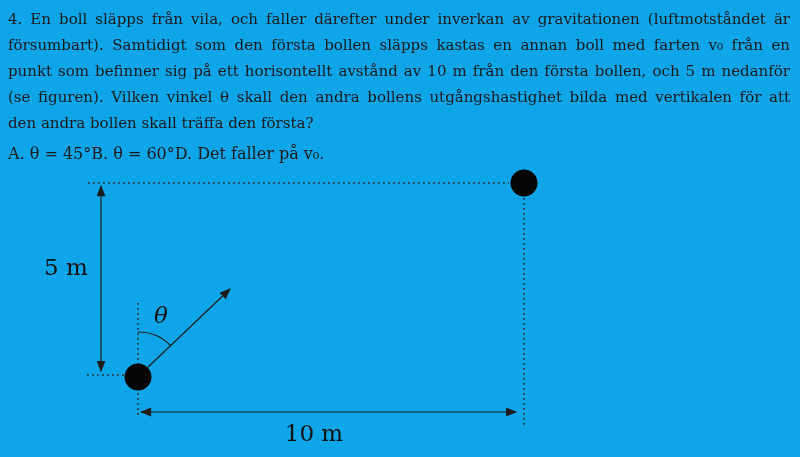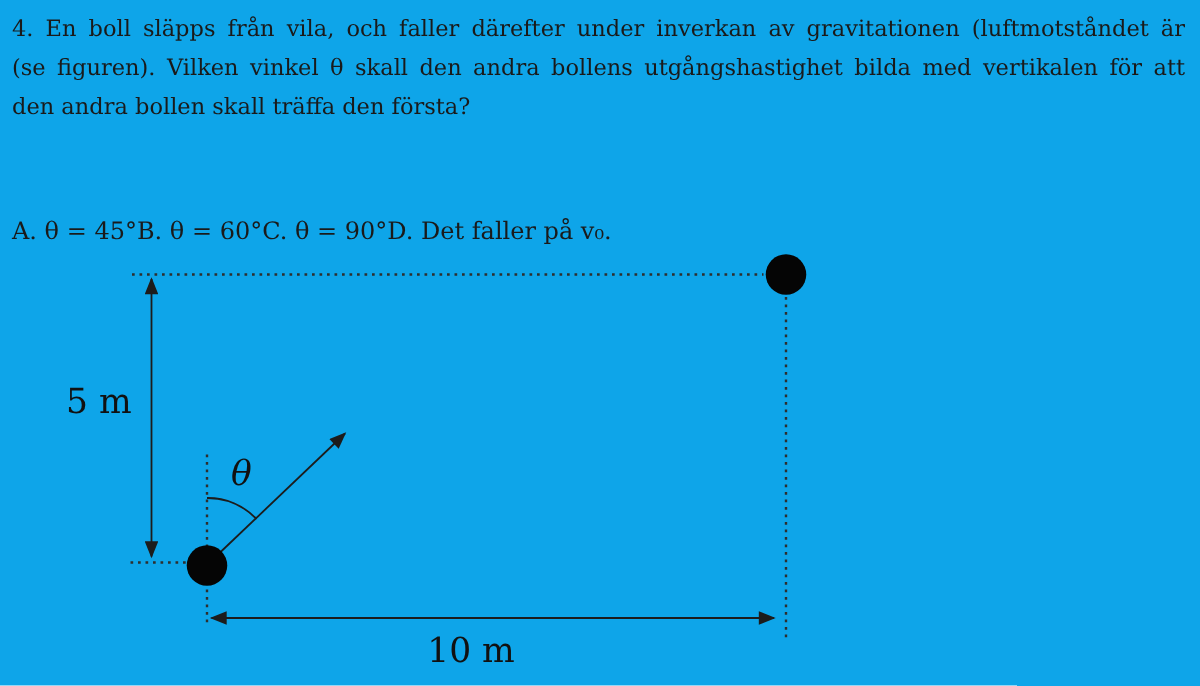--- a/index.html
+++ b/index.html
@@ -76,28 +76,29 @@
     stroke: none;
   }
 </style>
 </head>
 <body>
 
 <div class="page">
 
   <div class="problem-text">
     <div class="problem-line">4. En boll släpps från vila, och faller därefter under inverkan av gravitationen (luftmotståndet är</div>
+    <div class="problem-line">försumbart). Samtidigt som den första bollen släpps kastas en annan boll med farten v₀ från en</div>
+    <div class="problem-line">punkt som befinner sig på ett horisontellt avstånd av 10 m från den första bollen, och 5 m nedanför</div>
     <div class="problem-line">(se figuren). Vilken vinkel θ skall den andra bollens utgångshastighet bilda med vertikalen för att</div>
     <div class="problem-line last">den andra bollen skall träffa den första?</div>
   </div>
 
   <div class="options-row">
     <span>A. θ = 45°</span>
     <span>B. θ = 60°</span>
-    <span>C. θ = 90°</span>
     <span>D. Det faller på v₀.</span>
   </div>
 
   <svg class="figure-svg" viewBox="0 0 620 292">
     <defs>
       <marker id="ah" viewBox="0 0 10 8" refX="9" refY="4" markerWidth="12" markerHeight="9" markerUnits="userSpaceOnUse" orient="auto-start-reverse">
         <path d="M0 0 L10 4 L0 8 z" fill="#1c1c1c"></path>
       </marker>
     </defs>
 

